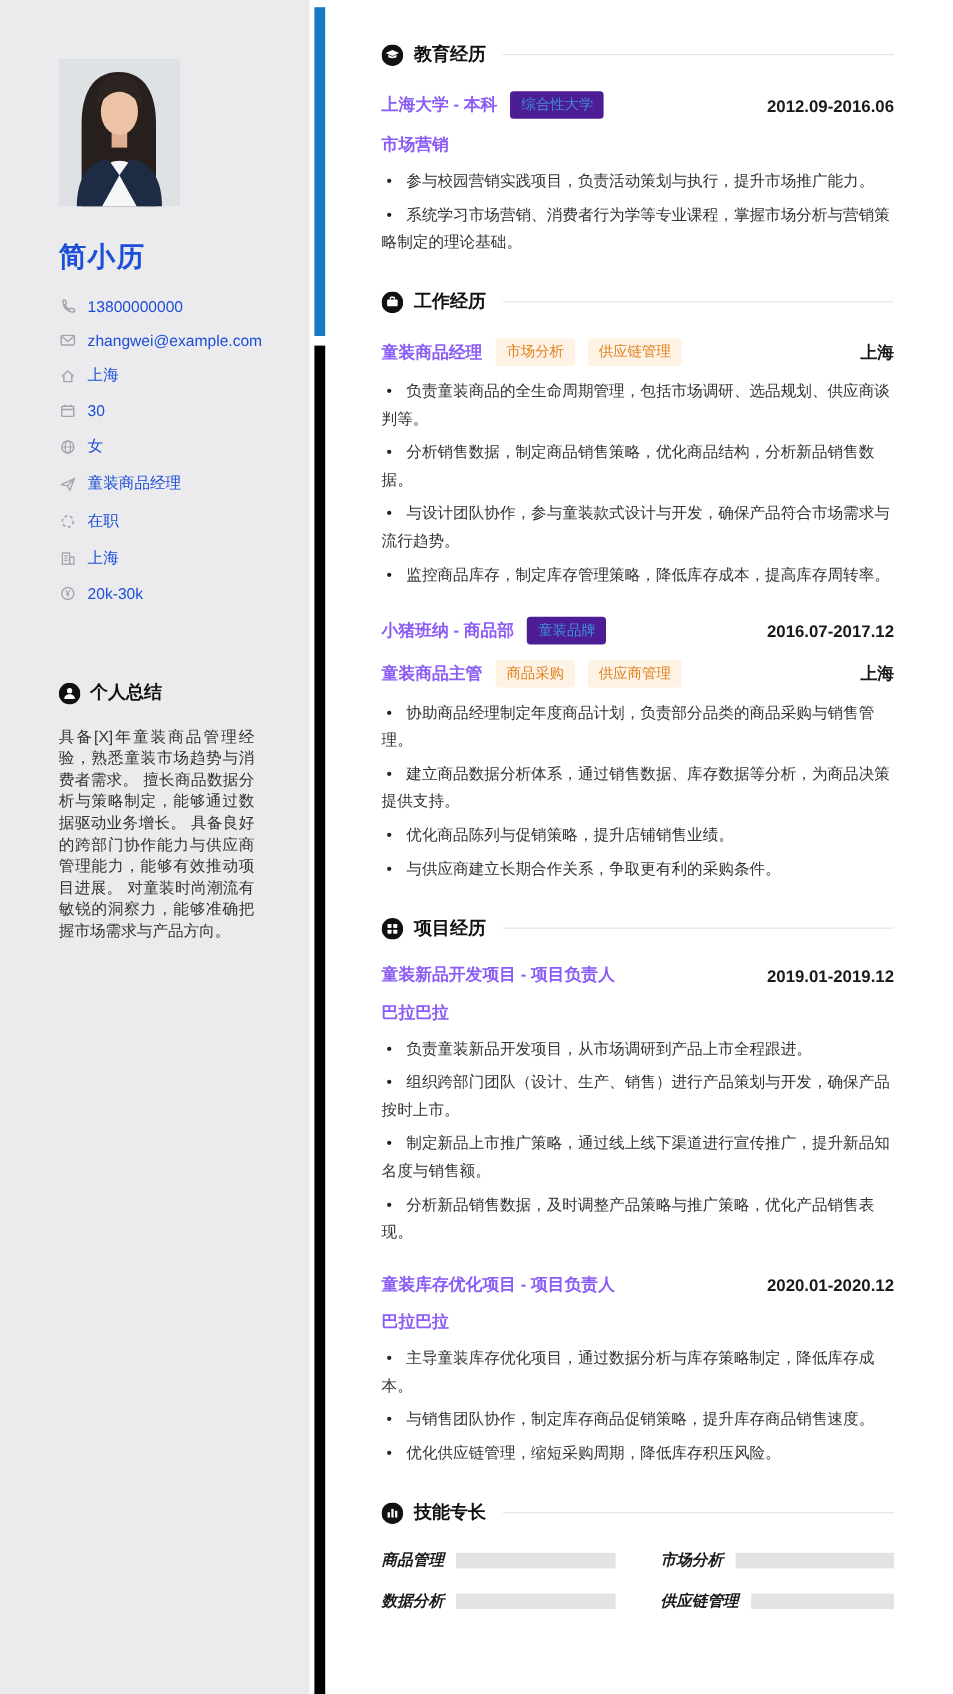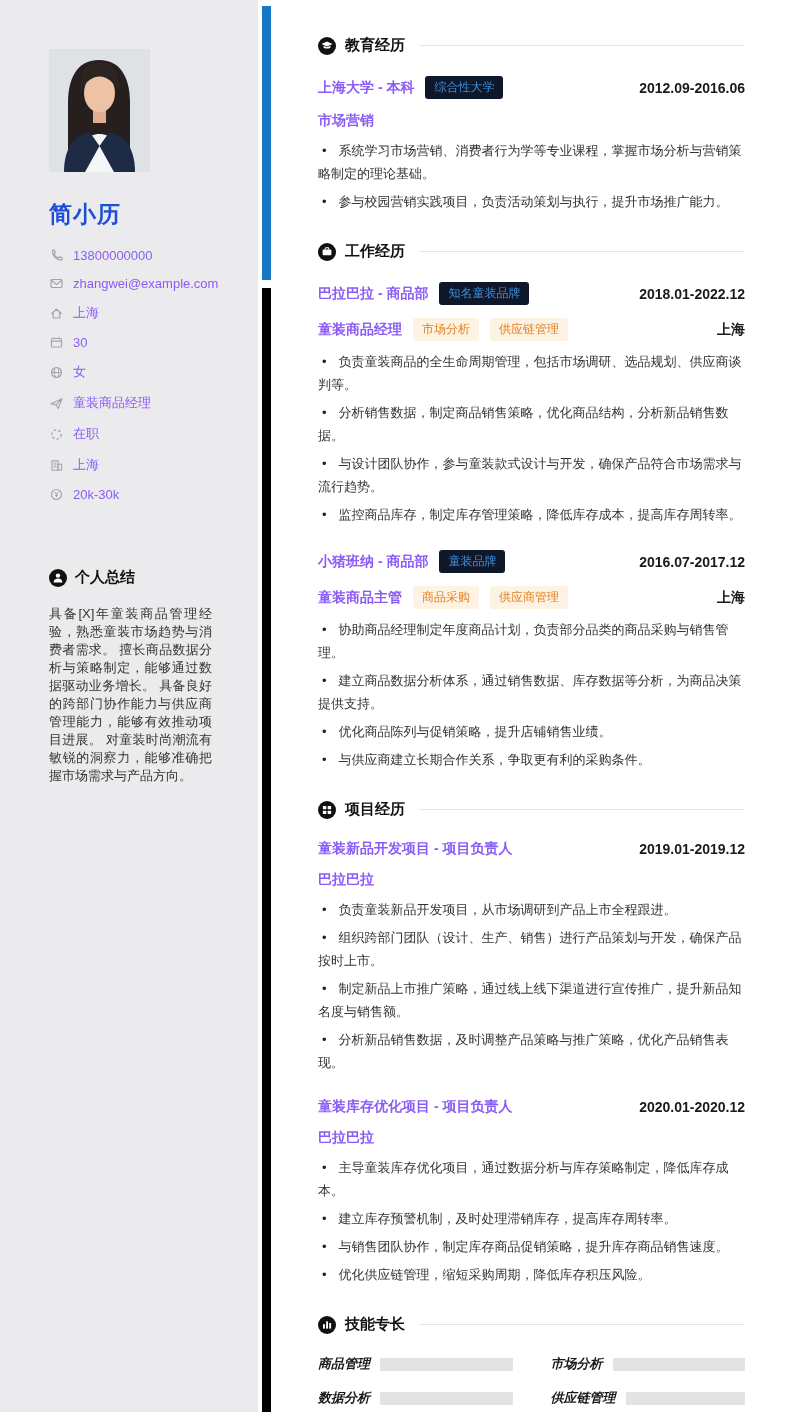--- a/index.html
+++ b/index.html
@@ -5,21 +5,21 @@
   html,body{margin:0;padding:0;background:#fff;}
   #page{position:relative;width:794px;min-height:1412px;background:#ffffff;
         font-family:"Liberation Sans","DejaVu Sans",sans-serif;color:#333;}
   
   .sidebar{position:absolute;left:0;top:0;bottom:0;width:258px;background:#ebebed;
            box-sizing:border-box;padding:49px 46px 40px 49px;}
   .photo{width:101px;height:123px;display:block;}
   .name{font-size:23px;font-weight:bold;color:#1d4ed8;margin:27px 0 18px 0;letter-spacing:1px;}
   .contact-row{display:flex;align-items:center;margin-bottom:13px;}
   .contact-row .cicon{width:15px;height:15px;margin-right:9px;flex:0 0 15px;}
-  .contact-row .ctext{font-size:13px;color:#8b5cf6;white-space:nowrap;}
+  .contact-row .ctext{font-size:13px;color:#1d4ed8;white-space:nowrap;}
   .side-sec-head{display:flex;align-items:center;margin:66px 0 18px 0;}
   .side-sec-head .sicon{width:18px;height:18px;margin-right:8px;}
   .side-sec-head .stitle{font-size:15px;font-weight:bold;color:#111;}
   .summary-text{font-size:13px;line-height:18px;color:#333;text-align:justify;}
   
   .bar-blue{position:absolute;left:262px;top:6px;width:9px;height:274px;}
   .bar-black{position:absolute;left:262px;top:288px;width:9px;bottom:0;background:#000;}
   
   .main{margin-left:318px;padding:36px 49px 30px 0;}
   .section{margin-bottom:29px;}
@@ -28,21 +28,21 @@
   .sec-head .stitle{font-size:15px;font-weight:bold;color:#111;white-space:nowrap;}
   .sec-head .rule{flex:1;height:1px;background:#e6e6e6;margin-left:14px;}
   .entry{margin-bottom:24px;}
   .entry:last-child{margin-bottom:0;}
   .entry-head{display:flex;align-items:center;margin-bottom:13px;}
   .entry-title{font-size:14px;font-weight:bold;color:#8b5cf6;white-space:nowrap;}
   .entry-date{margin-left:auto;font-size:14px;font-weight:bold;color:#1a1a1a;white-space:nowrap;}
   .entry-sub{display:flex;align-items:center;margin-bottom:9px;}
   .entry-loc{margin-left:auto;font-size:14px;font-weight:bold;color:#1a1a1a;}
   .tag{font-size:12px;border-radius:3px;padding:3px 9px;margin-left:11px;white-space:nowrap;}
-  .tag.blue{color:#3d8ed8;background:#0f172a;}
+  .tag.blue{color:#3d8ed8;background:#4c1d95;}
   .tag.orange{color:#e0821f;background:#fdf2e4;}
   .bullets p{margin:0 0 5px 0;font-size:13px;line-height:23px;color:#333;}
   .bullets p:last-child{margin-bottom:0;}
   .dot{display:inline-block;margin:0 12px 0 4px;color:#222;}
   
   .skill-grid{display:grid;grid-template-columns:1fr 1fr;column-gap:38px;row-gap:16px;font-style:italic;}
   .skill-item{display:flex;align-items:center;}
   .skill-label{font-size:13px;font-weight:bold;color:#1a1a1a;white-space:nowrap;margin-right:10px;}
   .skill-track{flex:1;height:13px;background:#e3e3e4;position:relative;overflow:hidden;}
   .skill-fill{height:100%;background:#1779c4;clip-path:polygon(0 0,100% 0,calc(100% - 8px) 100%,0 100%);}
@@ -157,43 +157,38 @@
       <div class="entry">
         <div class="entry-head">
           <span class="entry-title">上海大学 - 本科</span>
           <span class="tag blue">综合性大学</span>
           <span class="entry-date">2012.09-2016.06</span>
         </div>
         <div class="entry-sub">
           <span class="entry-title">市场营销</span>
         </div>
         <div class="bullets">
+          <p><span class="dot">•</span><span>参与校园营销实践项目，负责活动策划与执行，提升市场推广能力。</span></p>
           <p><span class="dot">•</span><span>系统学习市场营销、消费者行为学等专业课程，掌握市场分析与营销策略制定的理论基础。</span></p>
-          <p><span class="dot">•</span><span>参与校园营销实践项目，负责活动策划与执行，提升市场推广能力。</span></p>
         </div>
       </div>
     </section>
 
     <section class="section">
       <div class="sec-head">
         <svg class="sicon" viewBox="0 0 18 18">
             <circle cx="9" cy="9" r="9" fill="#111"></circle>
             <rect x="4.6" y="6.6" width="8.8" height="5.6" rx="0.9" fill="#fff"></rect>
             <path d="M7.3 6.6 L7.3 5.4 C7.3 5 7.6 4.7 8 4.7 L10 4.7 C10.4 4.7 10.7 5 10.7 5.4 L10.7 6.6" fill="none" stroke="#fff" stroke-width="1.1"></path>
           </svg>
         <span class="stitle">工作经历</span>
         <span class="rule"></span>
       </div>
 
       <div class="entry">
-        <div class="entry-head">
-          <span class="entry-title">巴拉巴拉 - 商品部</span>
-          <span class="tag blue">知名童装品牌</span>
-          <span class="entry-date">2018.01-2022.12</span>
-        </div>
         <div class="entry-sub">
           <span class="entry-title">童装商品经理</span>
           <span class="tag orange">市场分析</span>
           <span class="tag orange">供应链管理</span>
           <span class="entry-loc">上海</span>
         </div>
         <div class="bullets">
           <p><span class="dot">•</span><span>负责童装商品的全生命周期管理，包括市场调研、选品规划、供应商谈判等。</span></p>
           <p><span class="dot">•</span><span>分析销售数据，制定商品销售策略，优化商品结构，分析新品销售数据。</span></p>
           <p><span class="dot">•</span><span>与设计团队协作，参与童装款式设计与开发，确保产品符合市场需求与流行趋势。</span></p>
@@ -254,21 +249,20 @@
       <div class="entry">
         <div class="entry-head">
           <span class="entry-title">童装库存优化项目 - 项目负责人</span>
           <span class="entry-date">2020.01-2020.12</span>
         </div>
         <div class="entry-sub">
           <span class="entry-title">巴拉巴拉</span>
         </div>
         <div class="bullets">
           <p><span class="dot">•</span><span>主导童装库存优化项目，通过数据分析与库存策略制定，降低库存成本。</span></p>
-          <p><span class="dot">•</span><span>建立库存预警机制，及时处理滞销库存，提高库存周转率。</span></p>
           <p><span class="dot">•</span><span>与销售团队协作，制定库存商品促销策略，提升库存商品销售速度。</span></p>
           <p><span class="dot">•</span><span>优化供应链管理，缩短采购周期，降低库存积压风险。</span></p>
         </div>
       </div>
     </section>
 
     <section class="section">
       <div class="sec-head">
         <svg class="sicon" viewBox="0 0 18 18">
             <circle cx="9" cy="9" r="9" fill="#111"></circle>

